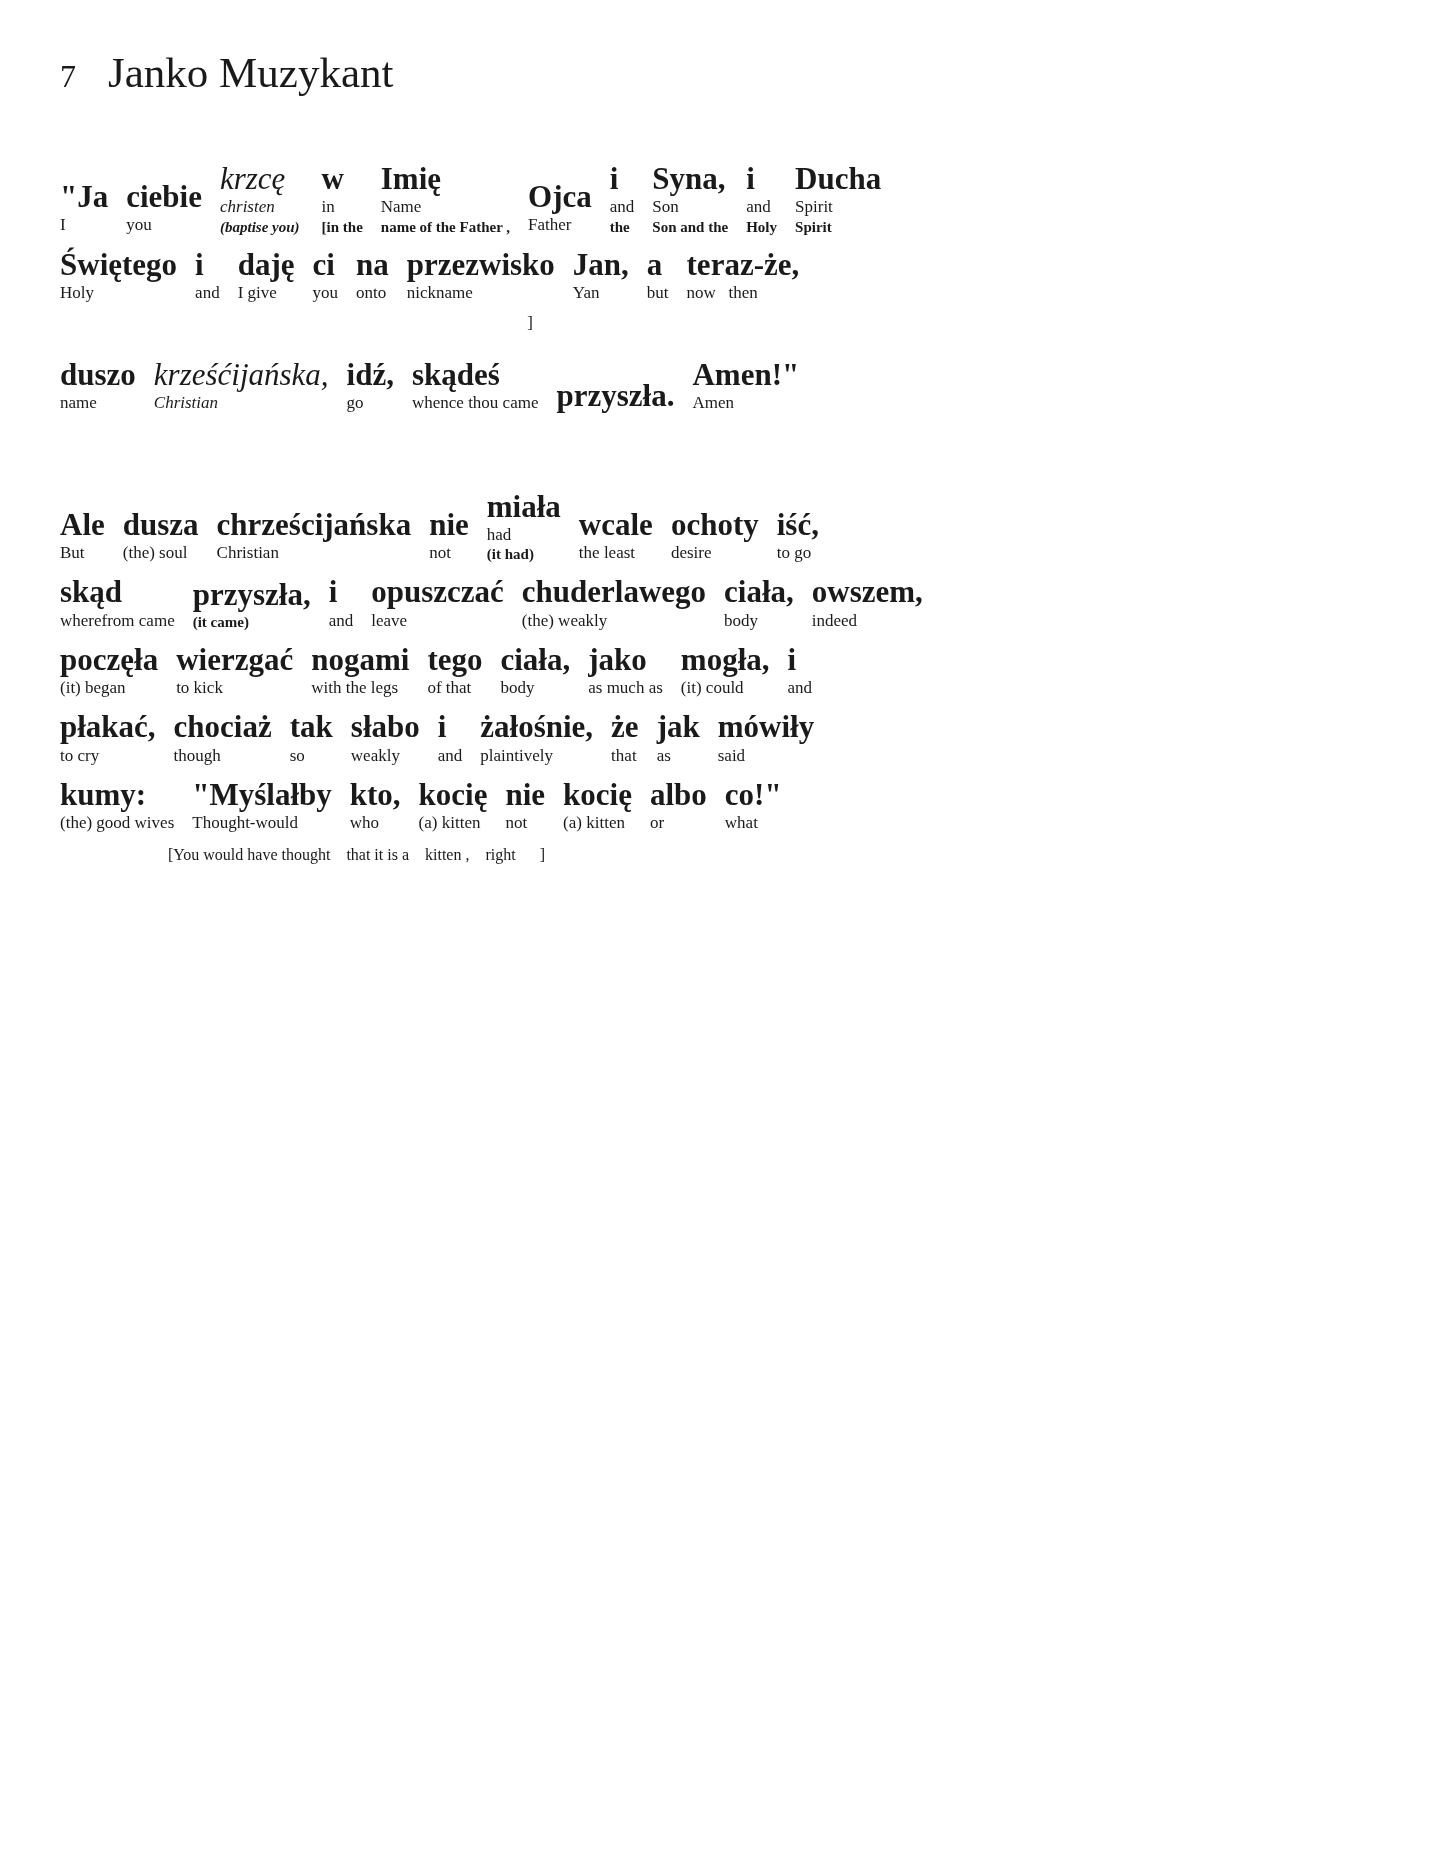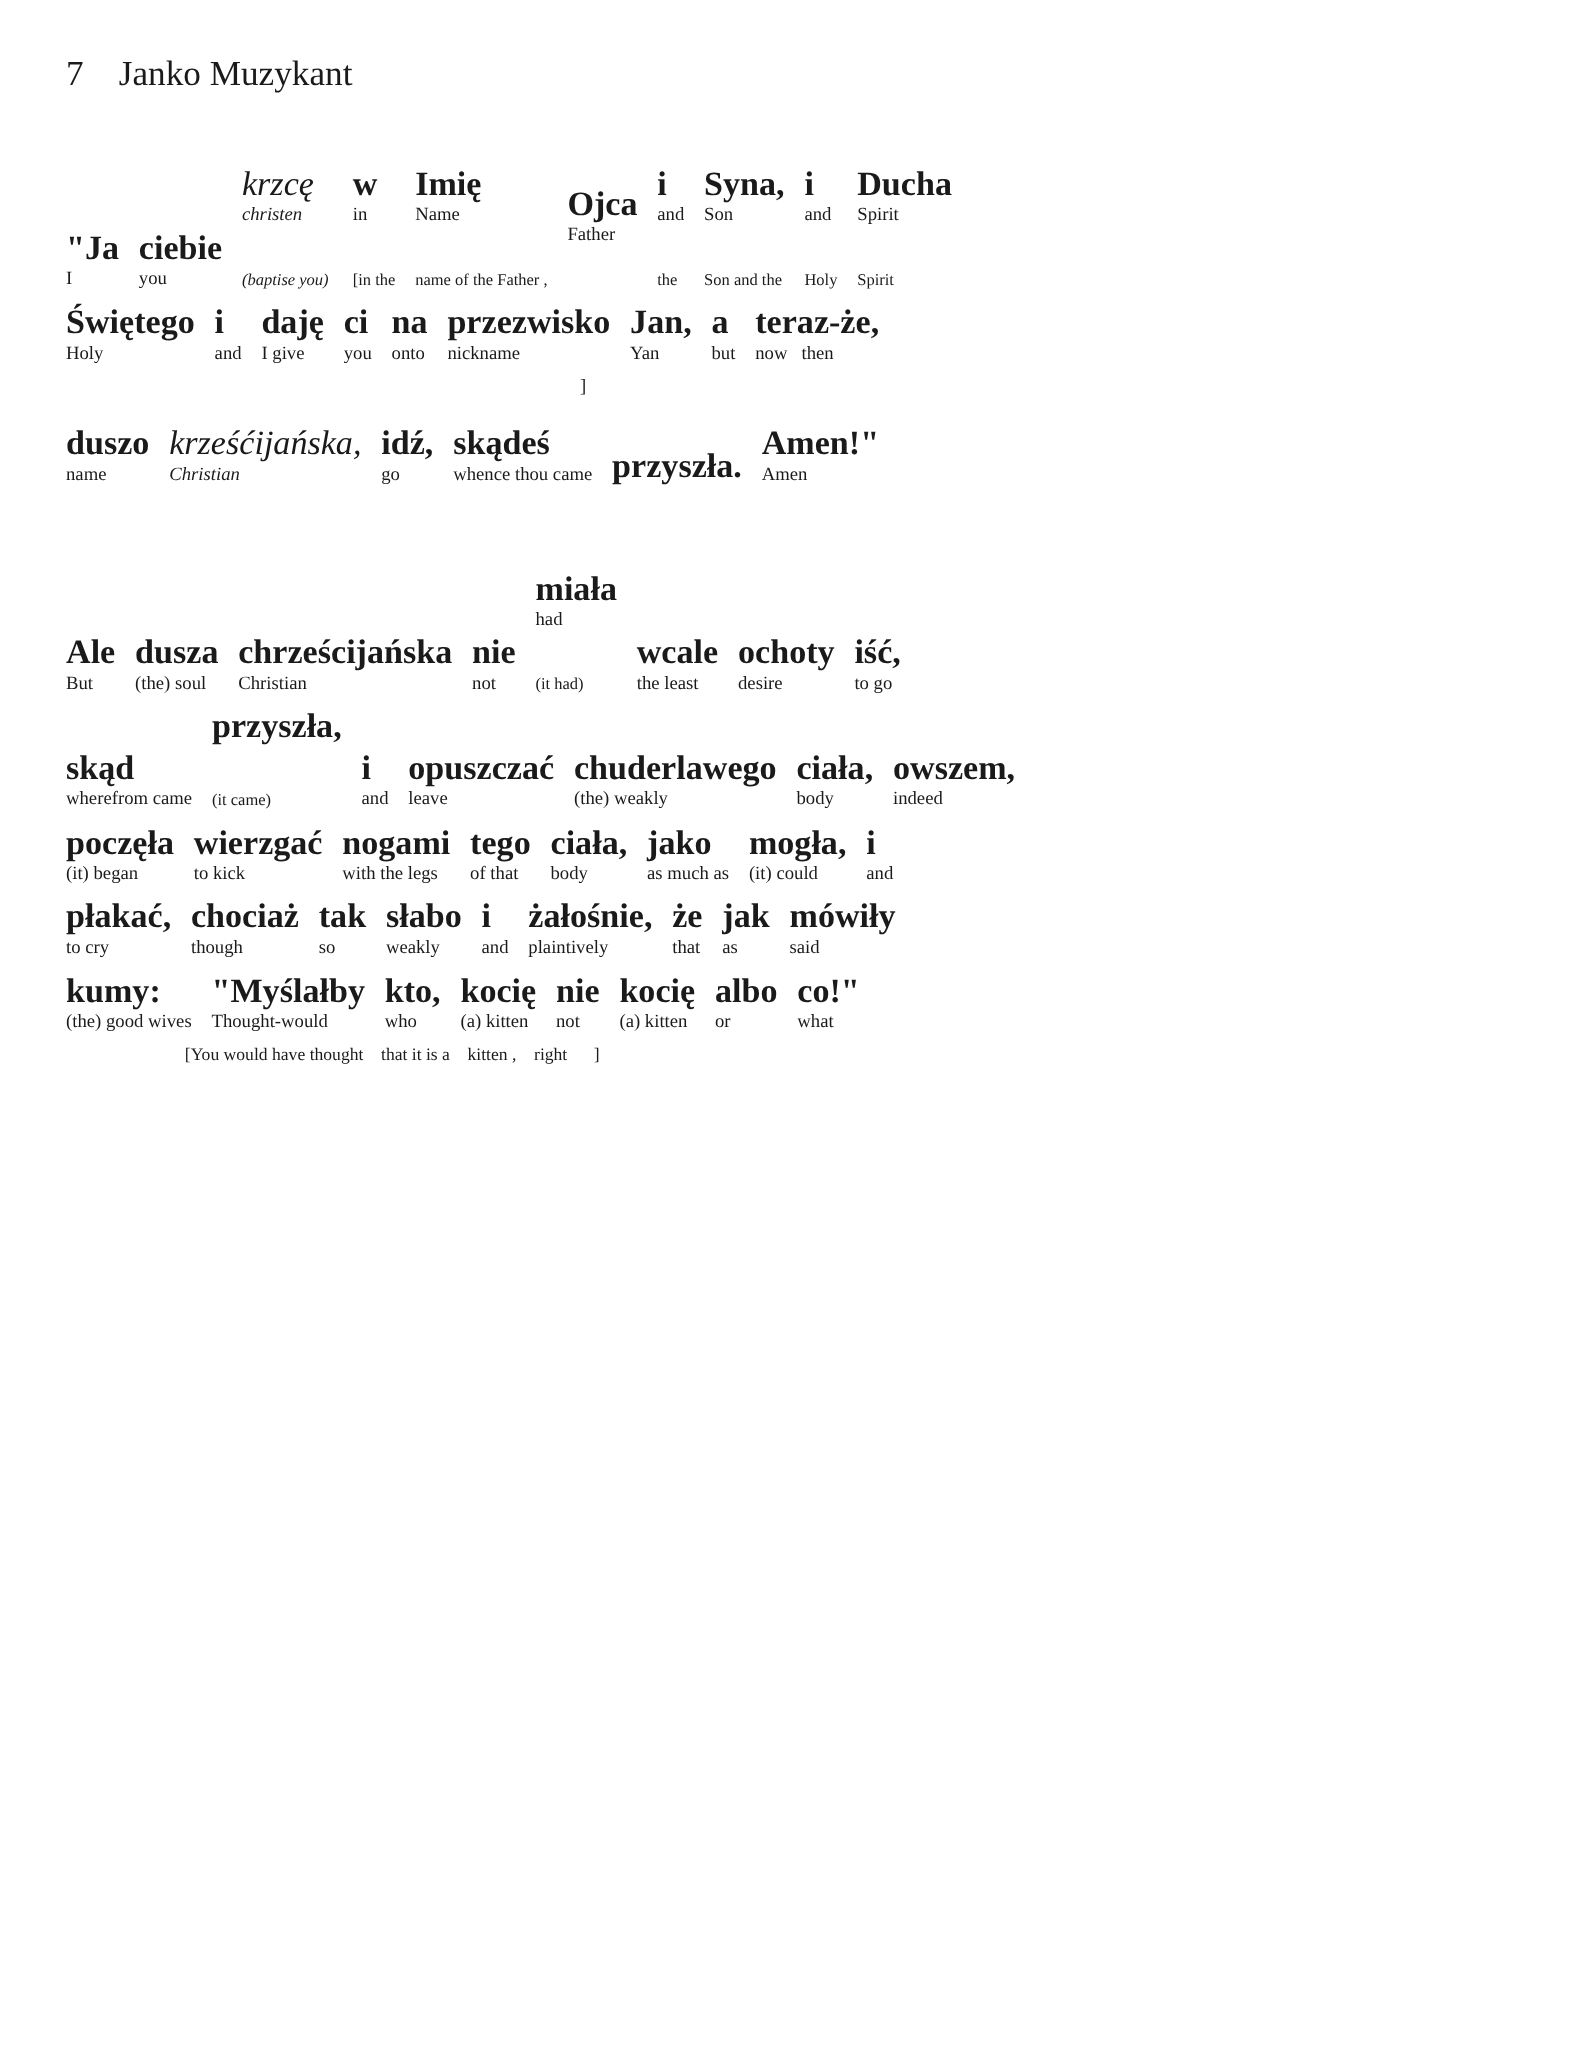--- a/index.html
+++ b/index.html
@@ -16,21 +16,21 @@
       font-weight: normal;
       margin-bottom: 48px;
       display: flex;
       gap: 32px;
       align-items: baseline;
     }
     .page-num {
       font-size: 32px;
     }
     .page-name {
-      font-size: 32px;
+      font-size: 43px;
     }
     .section-gap {
       height: 36px;
     }
 
     
     .para {
       margin-bottom: 30px;
     }
     .para-line {
@@ -64,25 +64,24 @@
       font-weight: normal;
       font-style: normal;
       white-space: nowrap;
       line-height: 1.2;
     }
     .wg .bot.it {
       font-style: italic;
     }
     .wg .bot2 {
       font-size: 15px;
-      font-weight: normal;
+      font-weight: bold;
       font-style: normal;
       white-space: nowrap;
       line-height: 1.2;
-      margin-top: 40px;
     }
   </style>
 </head>
 <body>
 
 <div>
   <div class="page-title">
     <span class="page-num">7</span>
     <span class="page-name">Janko Muzykant</span>
   </div>

